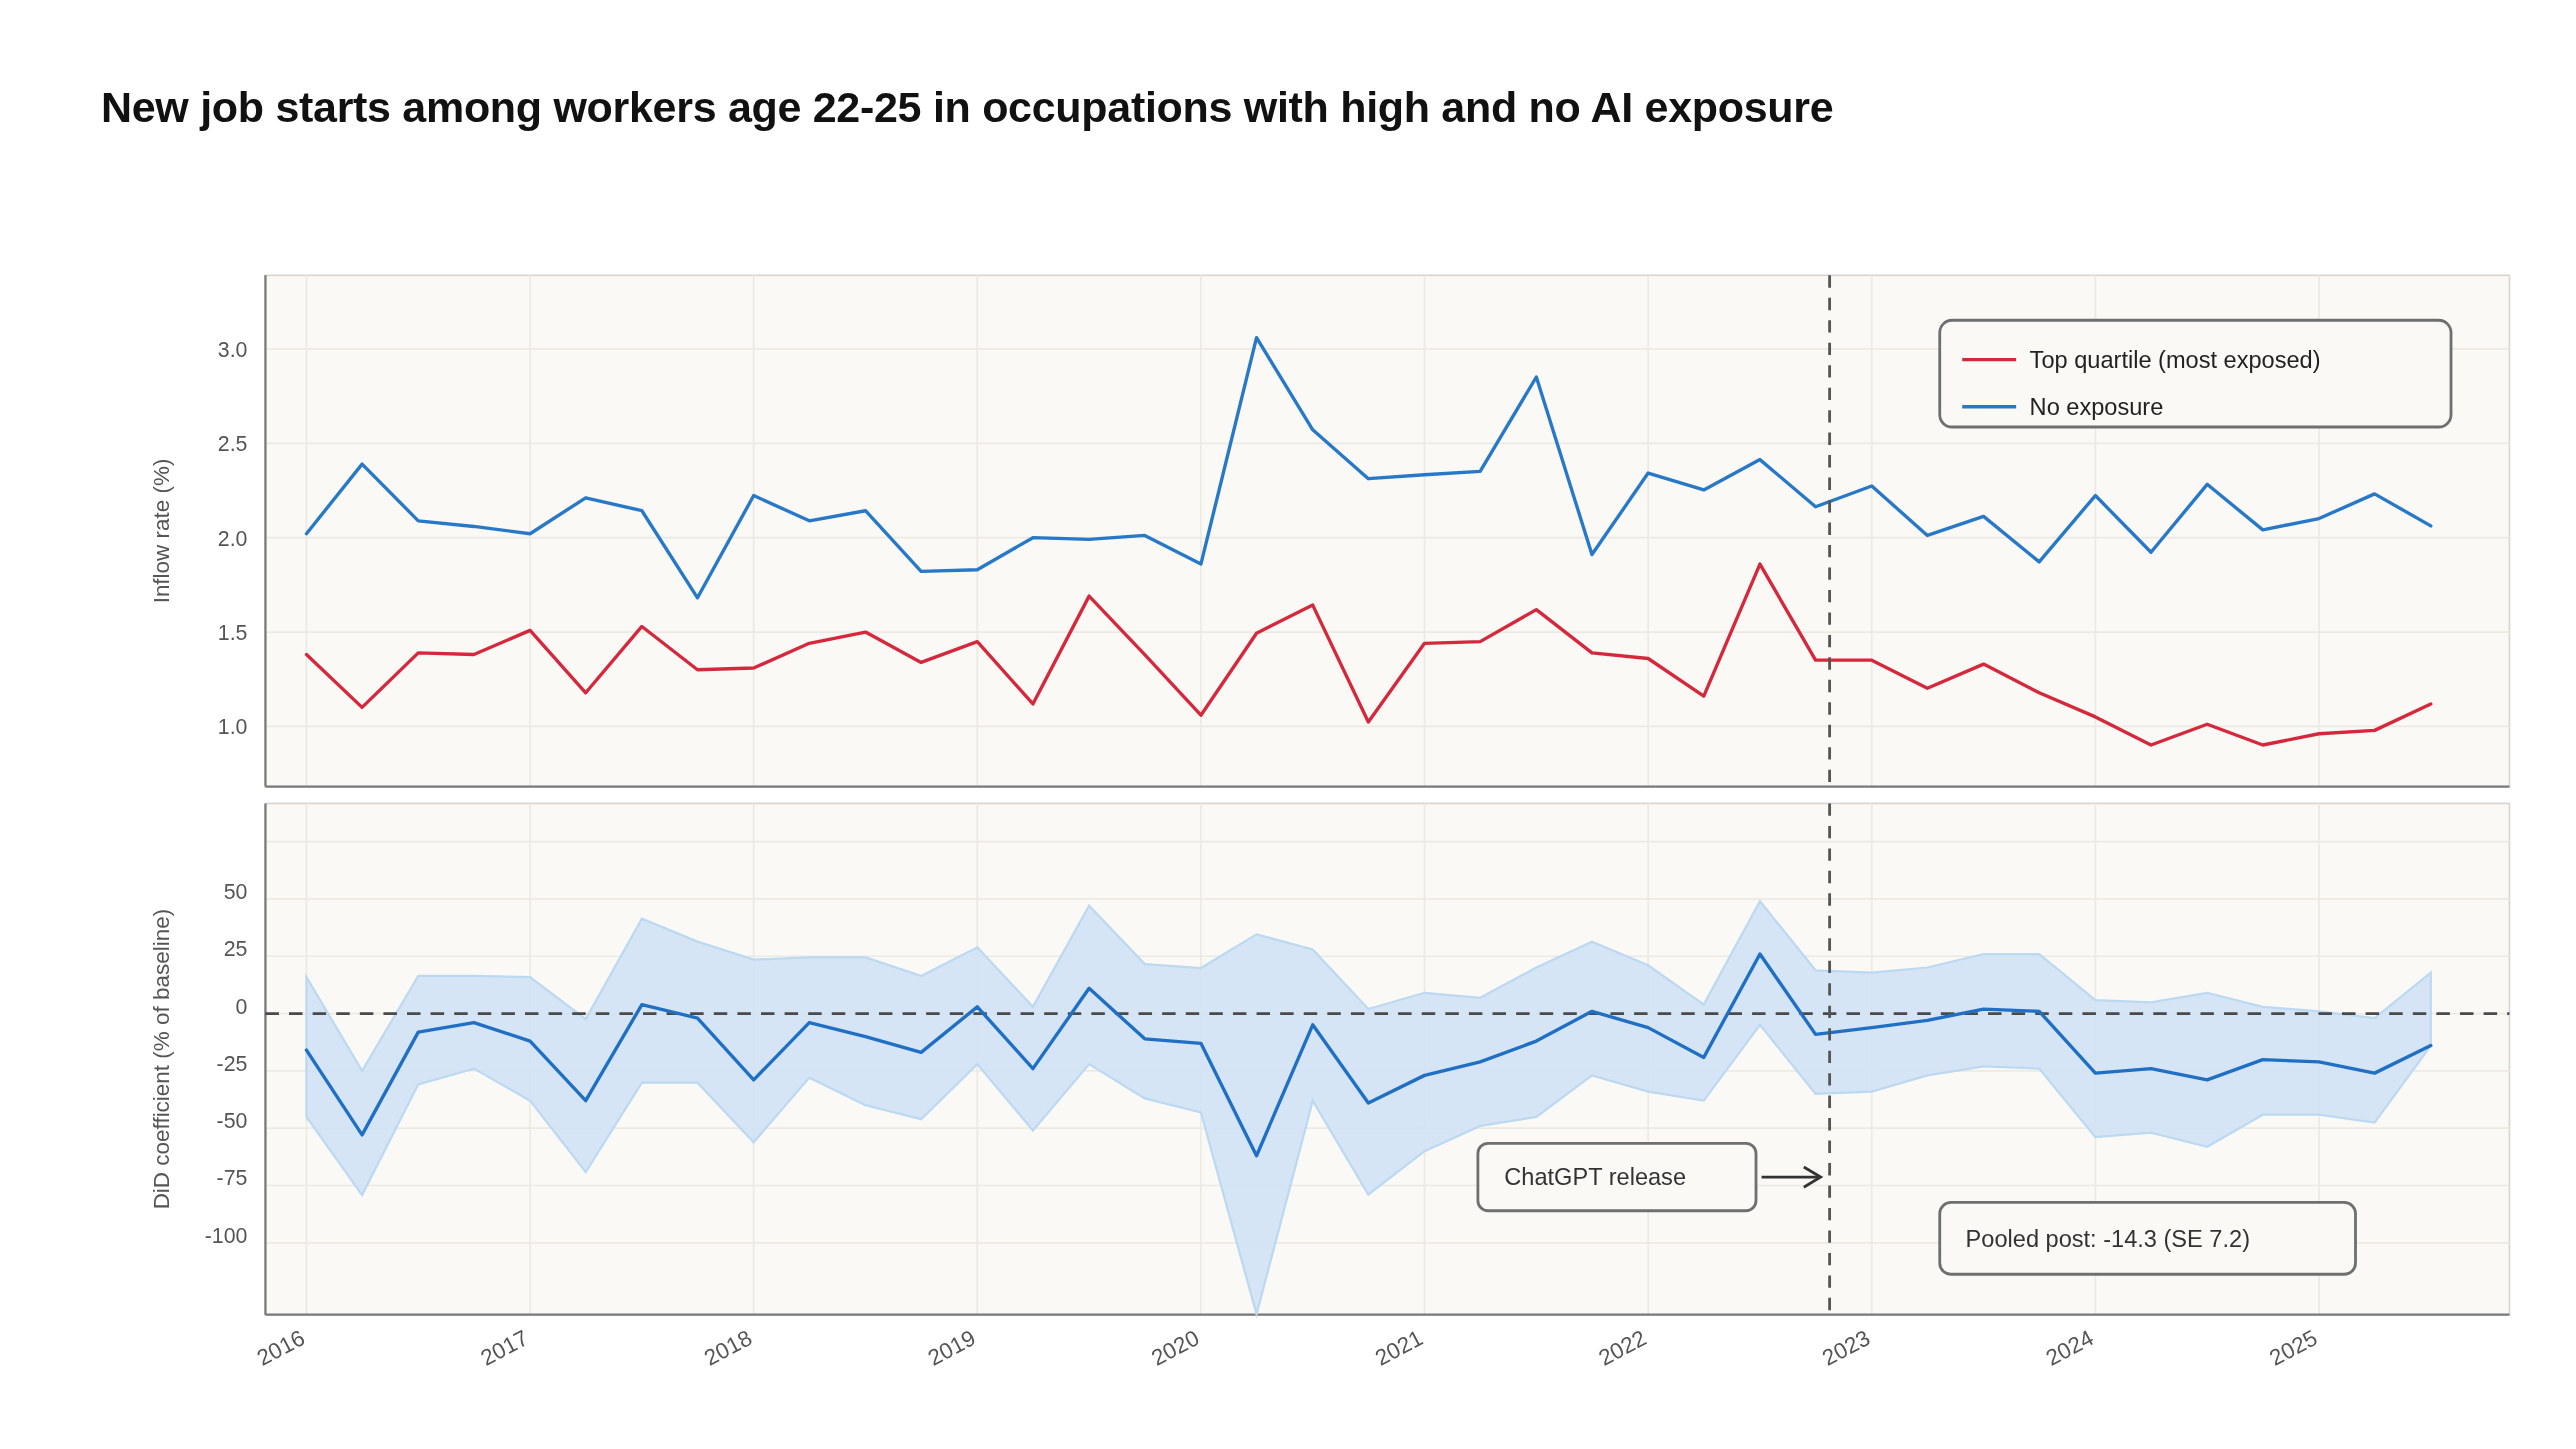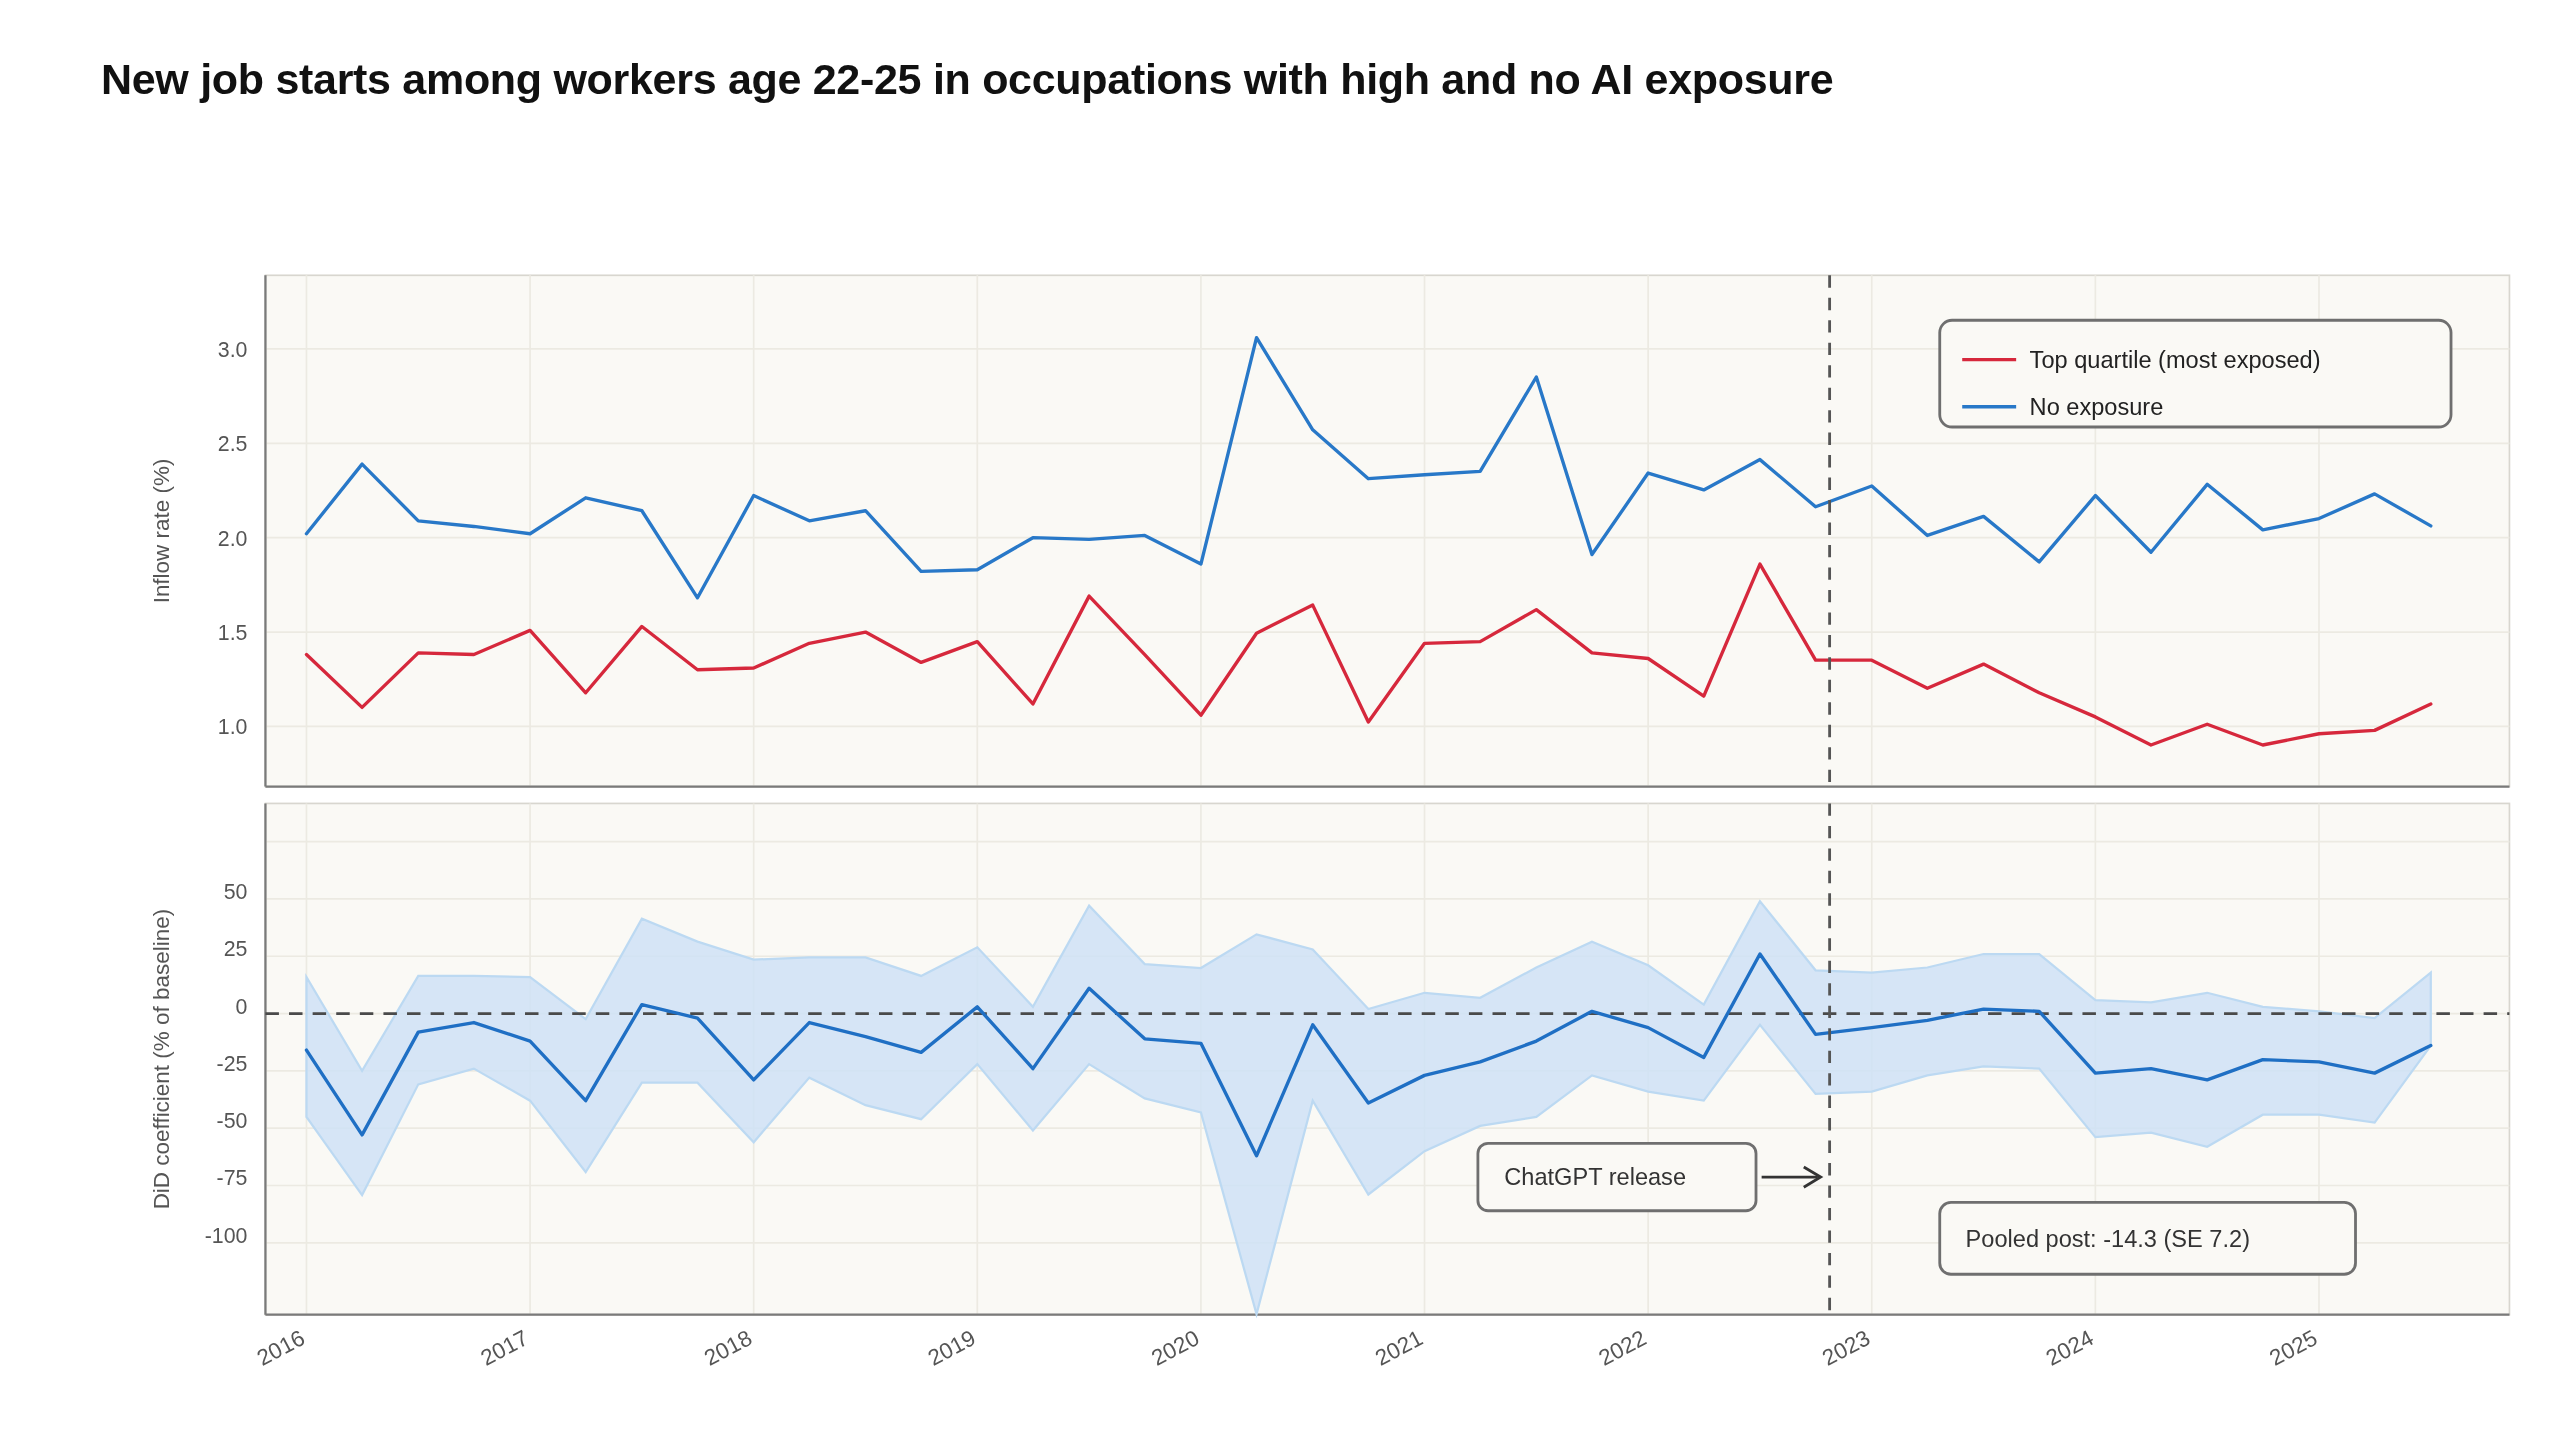--- a/index.html
+++ b/index.html
@@ -16,21 +16,21 @@
   }
   .page {
     position: relative;
     width: 2576px;
     height: 1449px;
     box-sizing: border-box;
   }
   .chart-title {
     position: absolute;
     left: 101px;
-    top: 55px;
+    top: 83px;
     font-size: 43px;
     font-weight: bold;
     letter-spacing: -0.3px;
     color: #111111;
     white-space: nowrap;
   }
   .plot-area {
     position: absolute;
     left: 0;
     top: 0;

